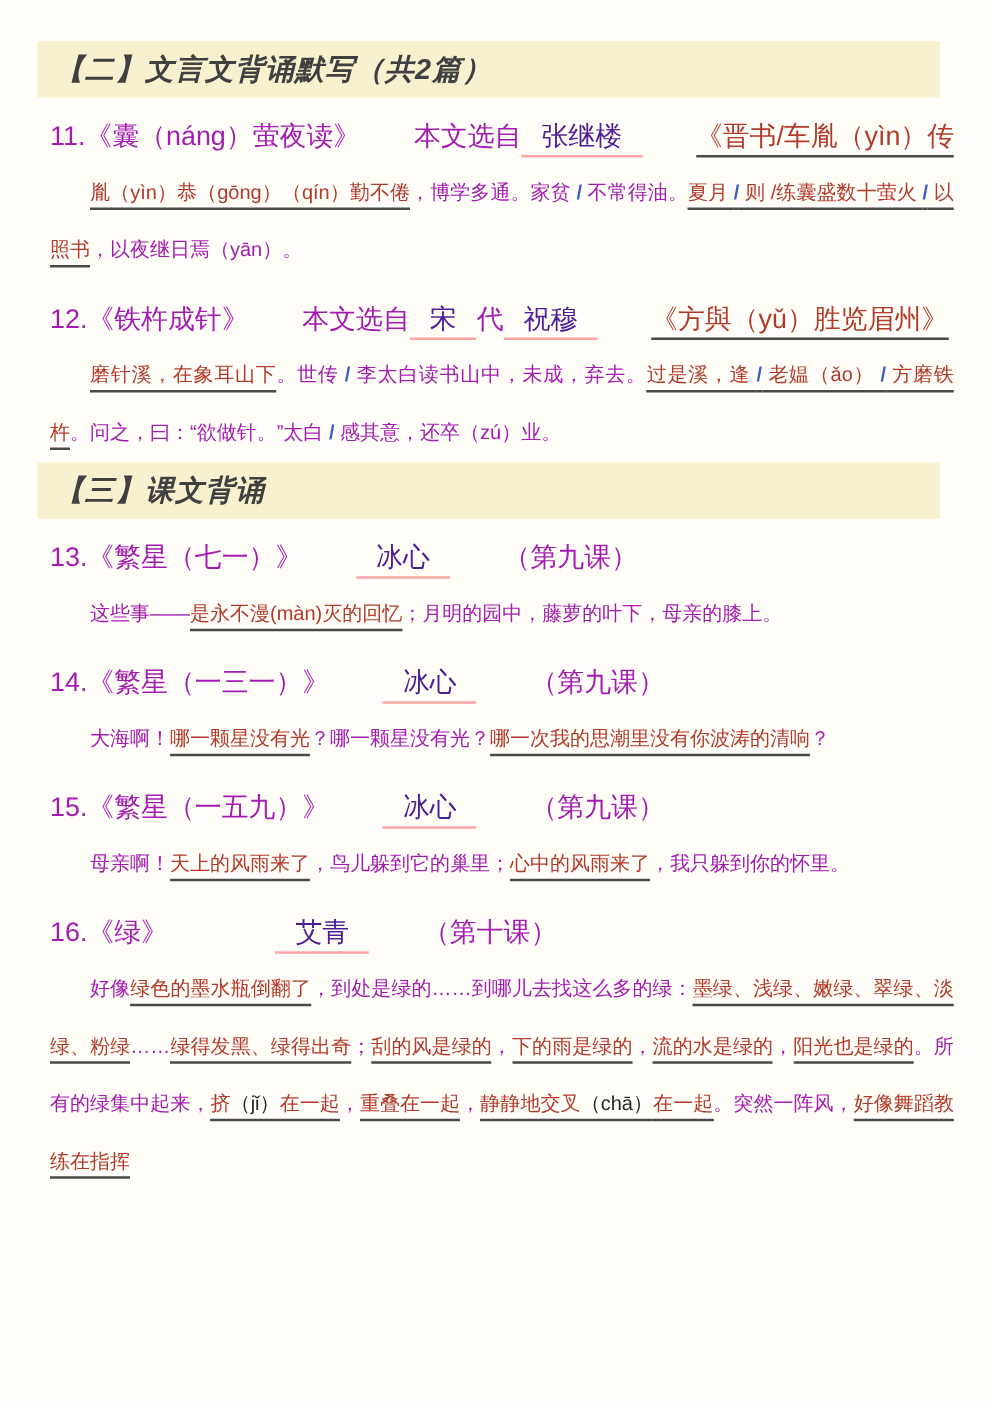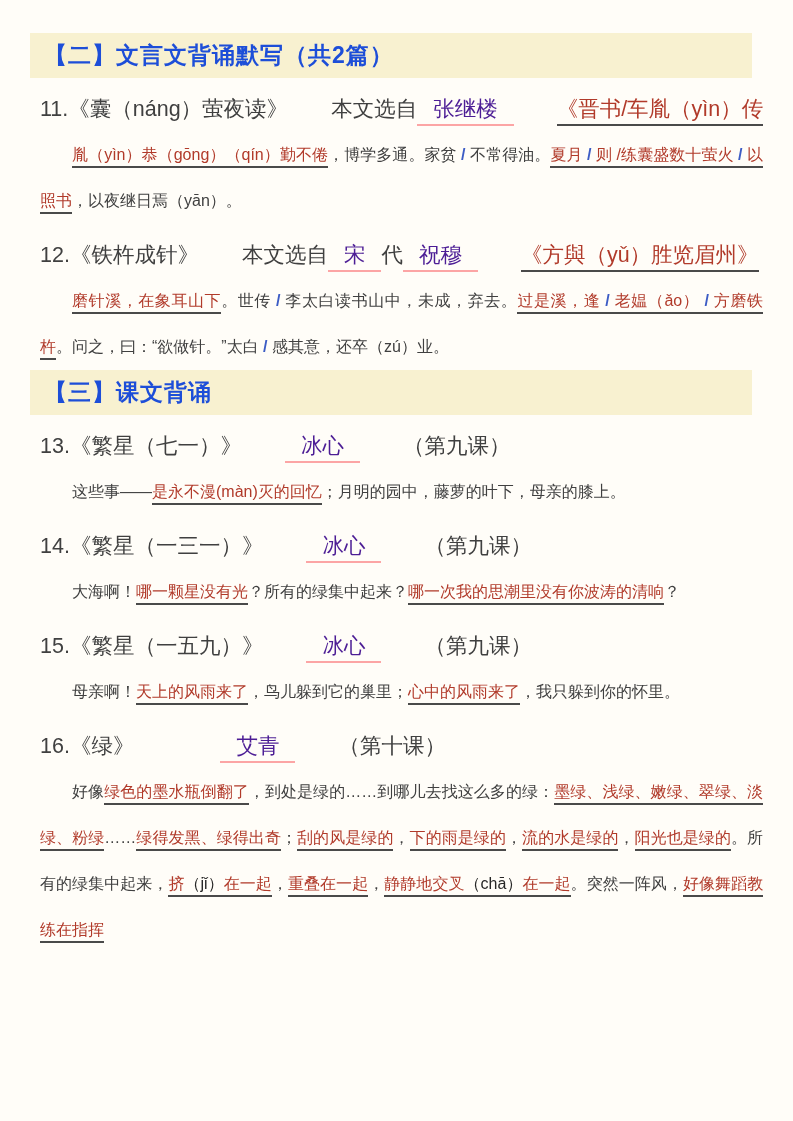--- a/index.html
+++ b/index.html
@@ -16,45 +16,46 @@
     box-sizing:border-box;
     overflow:hidden;
   }
   .band{
     margin:0 0 0 30px;
     width:722px;height:45px;
     background:#f8f1d0;
     display:flex;align-items:center;
     box-sizing:border-box;
     padding-left:14px;
-    color:#1d4ed8;
+    color:#404040;
     font-weight:bold;
     font-size:23px;
     letter-spacing:1px;
+    font-style:italic;
   }
   .band.second{margin-top:0;}
   .content{
     padding:0 30px 0 40px;
   }
   .title-line{
     font-size:21.5px;
     line-height:46px;
     margin:8px 0 0 0;
     color:#262626;
     white-space:nowrap;
   }
   .para{
     font-size:16px;
     line-height:46px;
     text-indent:2em;
     margin:0;
     color:#262626;
     text-align:justify;
   }
-  .run-k{color:#404040;}
+  .run-k{color:#a21caf;}
   .run-r{
     color:#b13a2a;
     border-bottom:2px solid #4a4a4a;
     padding-bottom:3px;
     box-decoration-break:clone;
     -webkit-box-decoration-break:clone;
   }
   .run-kr{
     color:#262626;
     border-bottom:2px solid #4a4a4a;
@@ -95,21 +96,21 @@
 
   <div class="band second">
     <span>【三】课文背诵</span>
   </div>
 
   <div class="content">
     <p class="title-line"><span class="run-k">13.《繁星（七一）》</span><span class="run-k">　　</span><span class="run-blank">冰心</span><span class="run-k">　　</span><span class="run-k">（第九课）</span></p>
     <p class="para"><span class="run-k">这些事——</span><span class="run-r">是永不漫(màn)灭的回忆</span><span class="run-k">；月明的园中，藤萝的叶下，母亲的膝上。</span></p>
 
     <p class="title-line"><span class="run-k">14.《繁星（一三一）》</span><span class="run-k">　　</span><span class="run-blank">冰心</span><span class="run-k">　　</span><span class="run-k">（第九课）</span></p>
-    <p class="para"><span class="run-k">大海啊！</span><span class="run-r">哪一颗星没有光</span><span class="run-k">？所有的绿集中起来？</span><span class="run-r">哪一次我的思潮里没有你波涛的清响</span><span class="run-k">？</span></p>
+    <p class="para"><span class="run-k">大海啊！</span><span class="run-r">哪一颗星没有光</span><span class="run-k">？哪一颗星没有光？</span><span class="run-r">哪一次我的思潮里没有你波涛的清响</span><span class="run-k">？</span></p>
 
     <p class="title-line"><span class="run-k">15.《繁星（一五九）》</span><span class="run-k">　　</span><span class="run-blank">冰心</span><span class="run-k">　　</span><span class="run-k">（第九课）</span></p>
     <p class="para"><span class="run-k">母亲啊！</span><span class="run-r">天上的风雨来了</span><span class="run-k">，鸟儿躲到它的巢里；</span><span class="run-r">心中的风雨来了</span><span class="run-k">，我只躲到你的怀里。</span></p>
 
     <p class="title-line"><span class="run-k">16.《绿》</span><span class="run-k">　　　　</span><span class="run-blank">艾青</span><span class="run-k">　　</span><span class="run-k">（第十课）</span></p>
     <p class="para"><span class="run-k">好像</span><span class="run-r">绿色的墨水瓶倒翻了</span><span class="run-k">，到处是绿的……到哪儿去找这么多的绿：</span><span class="run-r">墨绿、浅绿、嫩绿、翠绿、淡绿、粉绿</span><span class="run-k">……</span><span class="run-r">绿得发黑、绿得出奇</span><span class="run-k">；</span><span class="run-r">刮的风是绿的</span><span class="run-k">，</span><span class="run-r">下的雨是绿的</span><span class="run-k">，</span><span class="run-r">流的水是绿的</span><span class="run-k">，</span><span class="run-r">阳光也是绿的</span><span class="run-k">。所有的绿集中起来，</span><span class="run-r">挤</span><span class="run-kr">（jǐ）</span><span class="run-r">在一起</span><span class="run-k">，</span><span class="run-r">重叠在一起</span><span class="run-k">，</span><span class="run-r">静静地交叉</span><span class="run-kr">（chā）</span><span class="run-r">在一起</span><span class="run-k">。突然一阵风，</span><span class="run-r">好像舞蹈教练在指挥</span></p>
   </div>
 
 </div>
 

